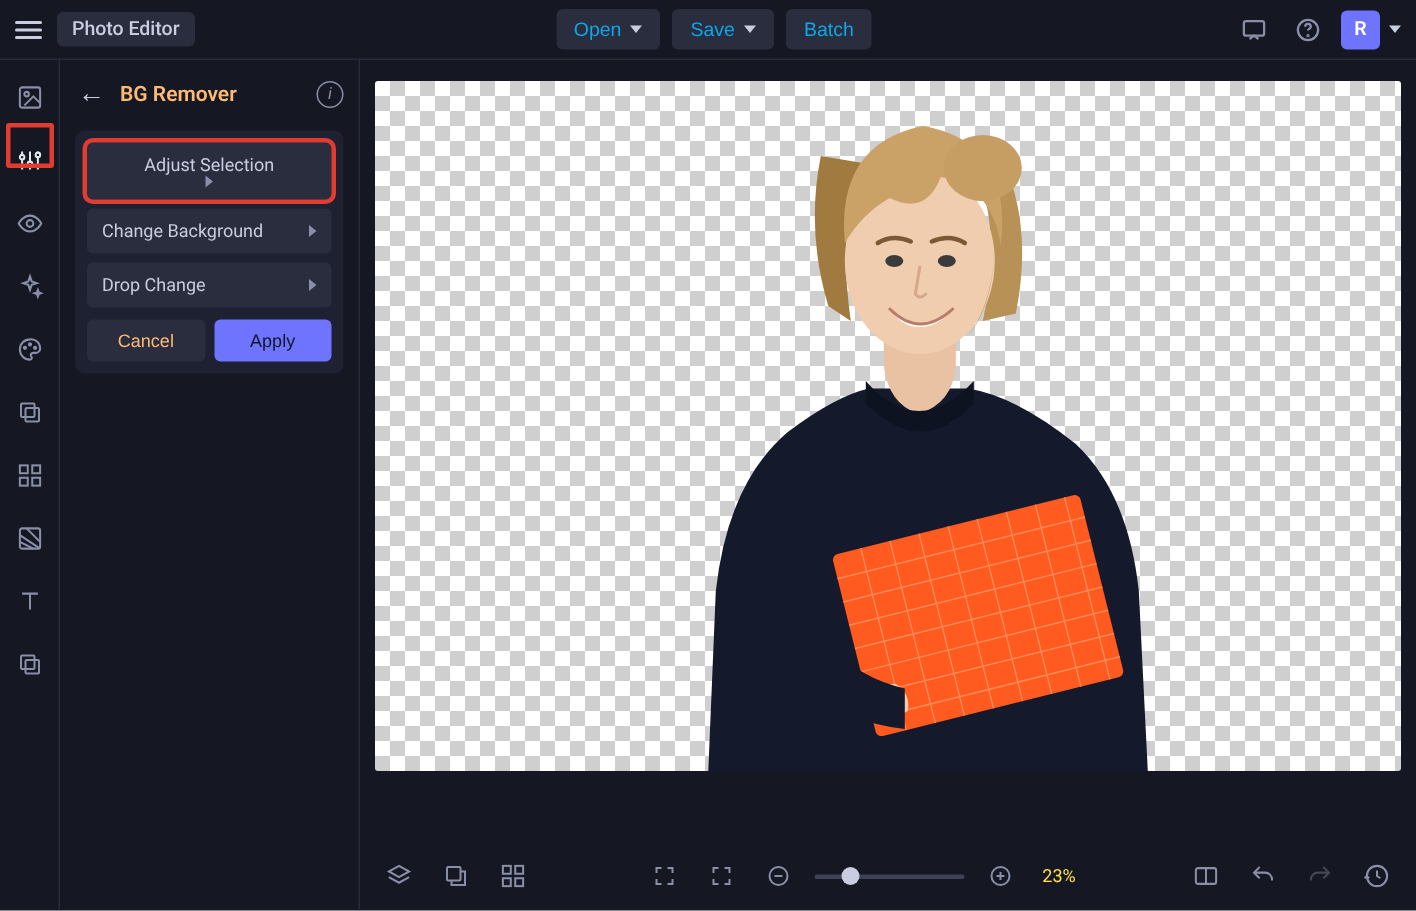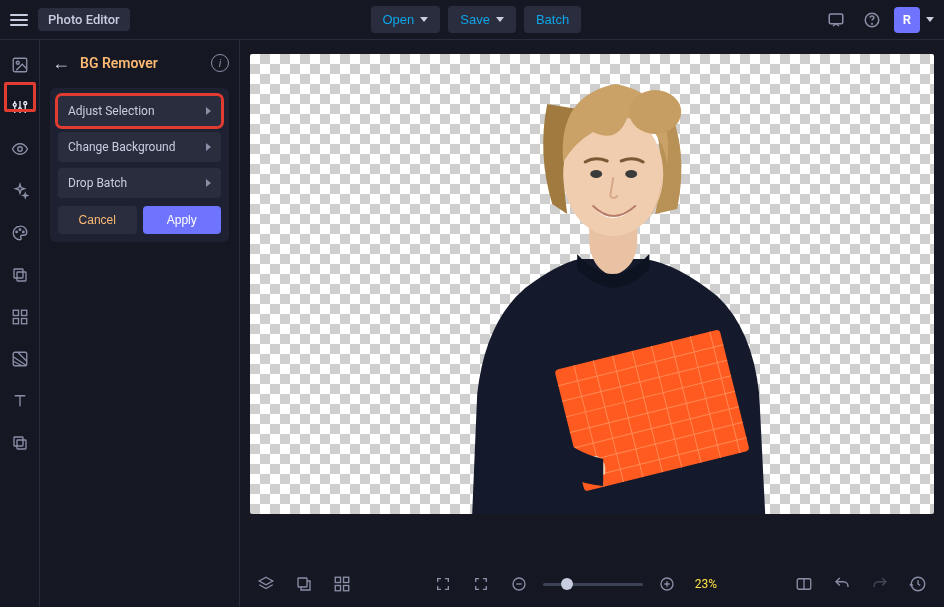--- a/index.html
+++ b/index.html
@@ -61,26 +61,26 @@
   .panel-title { font-size:14px; font-weight:600; color:#fdba74; flex:1;}
   .info-icon { width:18px;height:18px;border:1.5px solid #8a8fa8;border-radius:50%;
     display:flex;align-items:center;justify-content:center;font-size:11px;color:#8a8fa8;font-style:italic;}
   .panel-body {
     background:#1e2131; border-radius:6px; padding:8px; display:flex; flex-direction:column; gap:6px;
   }
   .opt-row {
     background:#2a2d3e; border-radius:4px; padding:8px 10px;
     display:flex; align-items:center; justify-content:space-between; cursor:pointer; font-size:12px;
   }
-  .opt-row.highlighted { outline:3px solid #e03c31; outline-offset:0; }
+  .opt-row.highlighted { outline:3px solid #e03c31; outline-offset:0;flex-direction:column; }
   .chev-right { width:0;height:0;border-top:4px solid transparent;border-bottom:4px solid transparent;border-left:5px solid #8a8fa8;}
   .panel-actions { display:flex; gap:6px; margin-top:2px;}
   .pill-btn { flex:1; padding:7px 0; border:none; border-radius:4px; font-size:12px; cursor:pointer;}
   .pill-cancel { background:#2a2d3e; color:#fdba74;}
-  .pill-apply { background:#6f74ff; color:#ffffff; font-weight:500;}
+  .pill-apply { background:#6f74ff; color:#0f172a; font-weight:500;}
   .canvas-area { flex:1; display:flex; flex-direction:column; position:relative;}
   .canvas-viewport {
     flex:1; padding:14px 10px 0 10px; display:flex; align-items:stretch; justify-content:center;
   }
   .checker {
     width:100%; height:460px;
     background-image:
       linear-gradient(45deg,#cfcfcf 25%,transparent 25%),
       linear-gradient(-45deg,#cfcfcf 25%,transparent 25%),
       linear-gradient(45deg,transparent 75%,#cfcfcf 75%),
@@ -239,21 +239,21 @@
     <div class="panel-body">
       <div class="opt-row highlighted">
         <span>Adjust Selection</span>
         <span class="chev-right"></span>
       </div>
       <div class="opt-row">
         <span>Change Background</span>
         <span class="chev-right"></span>
       </div>
       <div class="opt-row">
-        <span>Drop Batch</span>
+        <span>Drop Change</span>
         <span class="chev-right"></span>
       </div>
       <div class="panel-actions">
         <button class="pill-btn pill-cancel">Cancel</button>
         <button class="pill-btn pill-apply">Apply</button>
       </div>
     </div>
   </div>
 
   <div class="canvas-area">

